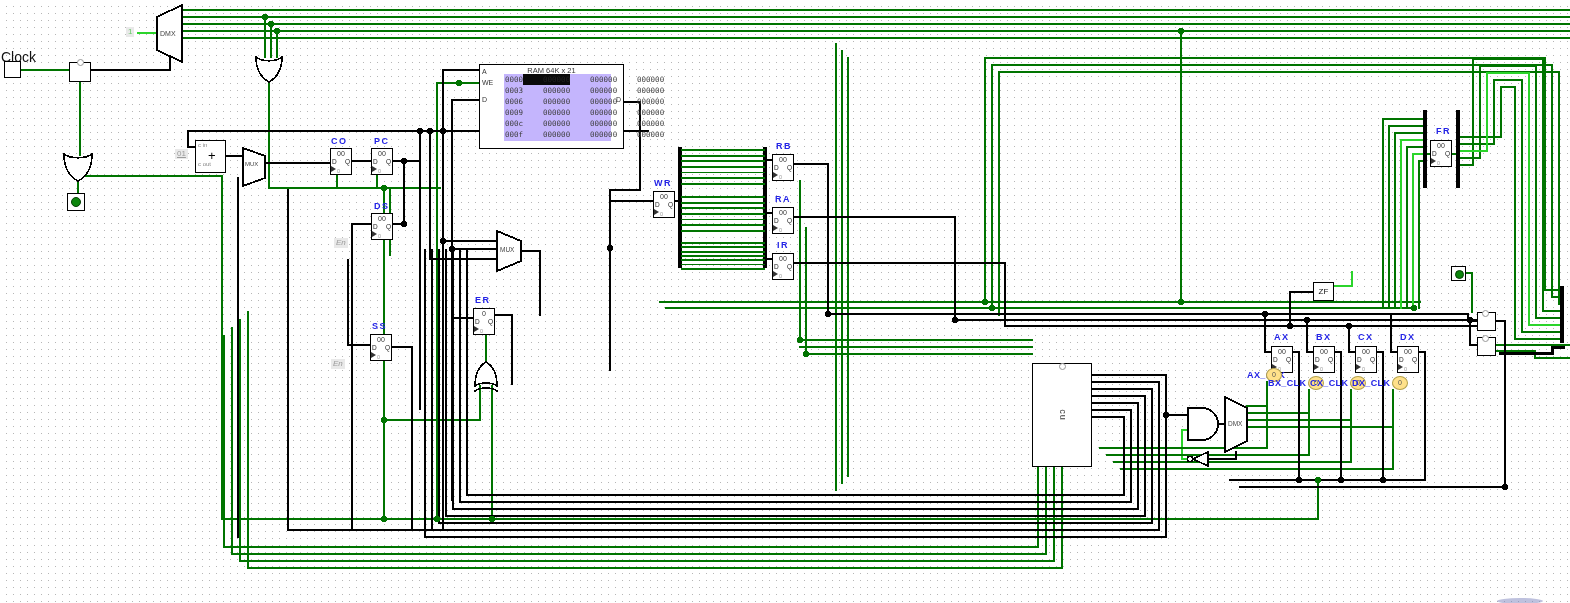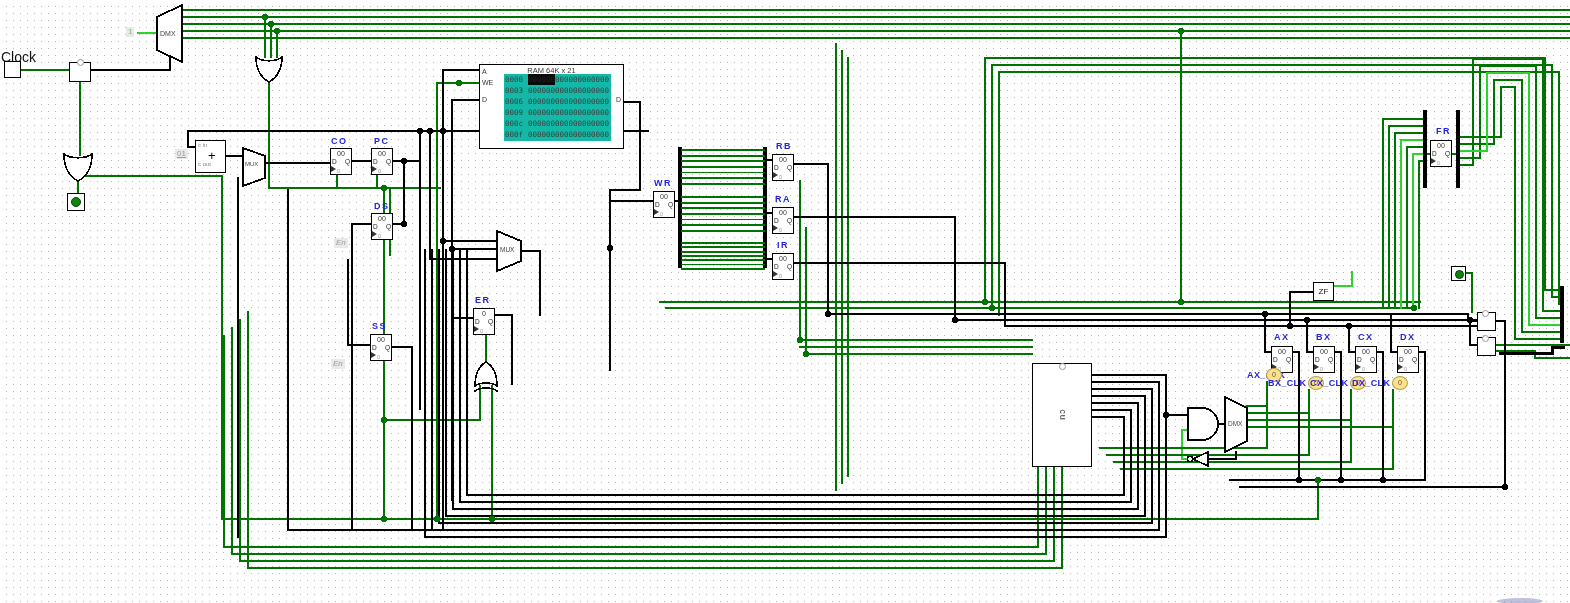--- a/index.html
+++ b/index.html
@@ -19,24 +19,24 @@
   .reg-d{position:absolute;left:1px;top:9px;font-size:6.5px;color:#222;}
   .reg-q{position:absolute;right:1px;top:9px;font-size:6.5px;color:#222;}
   .reg-clk{position:absolute;left:0;bottom:2px;width:0;height:0;
     border-top:3.5px solid transparent;border-bottom:3.5px solid transparent;border-left:5px solid #333;}
   .reg-zero{position:absolute;left:6px;bottom:0px;font-size:5.5px;color:#999;}
   .chip{position:absolute;background:#e9e9e9;color:#9b9b9b;font-size:8px;line-height:10px;padding:0 2px;}
   .probe-label{position:absolute;color:#2323e6;font-size:9px;font-weight:bold;letter-spacing:0.4px;white-space:nowrap;}
   .probe-oval{position:absolute;width:14px;height:12px;border-radius:50%;background:#ffe18a;border:1px solid #b3a04a;
     font-size:7px;color:#555;text-align:center;line-height:11px;}
   .notch{position:absolute;width:5px;height:5px;border-radius:50%;border:1px solid #999;background:#fff;}
-  .ramgrid{position:absolute;background:#14b8a6;font-family:"DejaVu Sans Mono",monospace;font-size:7.5px;color:#3c3c3c;}
+  .ramgrid{position:absolute;background:#c4b5fd;font-family:"DejaVu Sans Mono",monospace;font-size:7.5px;color:#3c3c3c;}
   .ramrow{display:flex;height:11px;line-height:11px;}
   .ramaddr{width:23px;padding-left:1px;}
-  .ramcell{width:27px;}
+  .ramcell{width:27px;padding-left:20px;}
   .ramcell.hl{background:#0a0a0a;color:#222;}
   .portlbl{position:absolute;font-size:7px;color:#333;}
   .led-box{position:absolute;background:#fff;border:1.6px solid #000;box-sizing:border-box;}
   .led-dot{position:absolute;border-radius:50%;background:#0c860c;border:1.5px solid #063f06;}
   .cu-text{position:absolute;color:#3a3a3a;font-size:9px;letter-spacing:1px;transform:rotate(90deg);transform-origin:center;}
   .smudge{position:absolute;width:46px;height:6px;border-radius:50%;background:rgba(125,132,190,.5);}
 </style>
 </head>
 <body>
 

